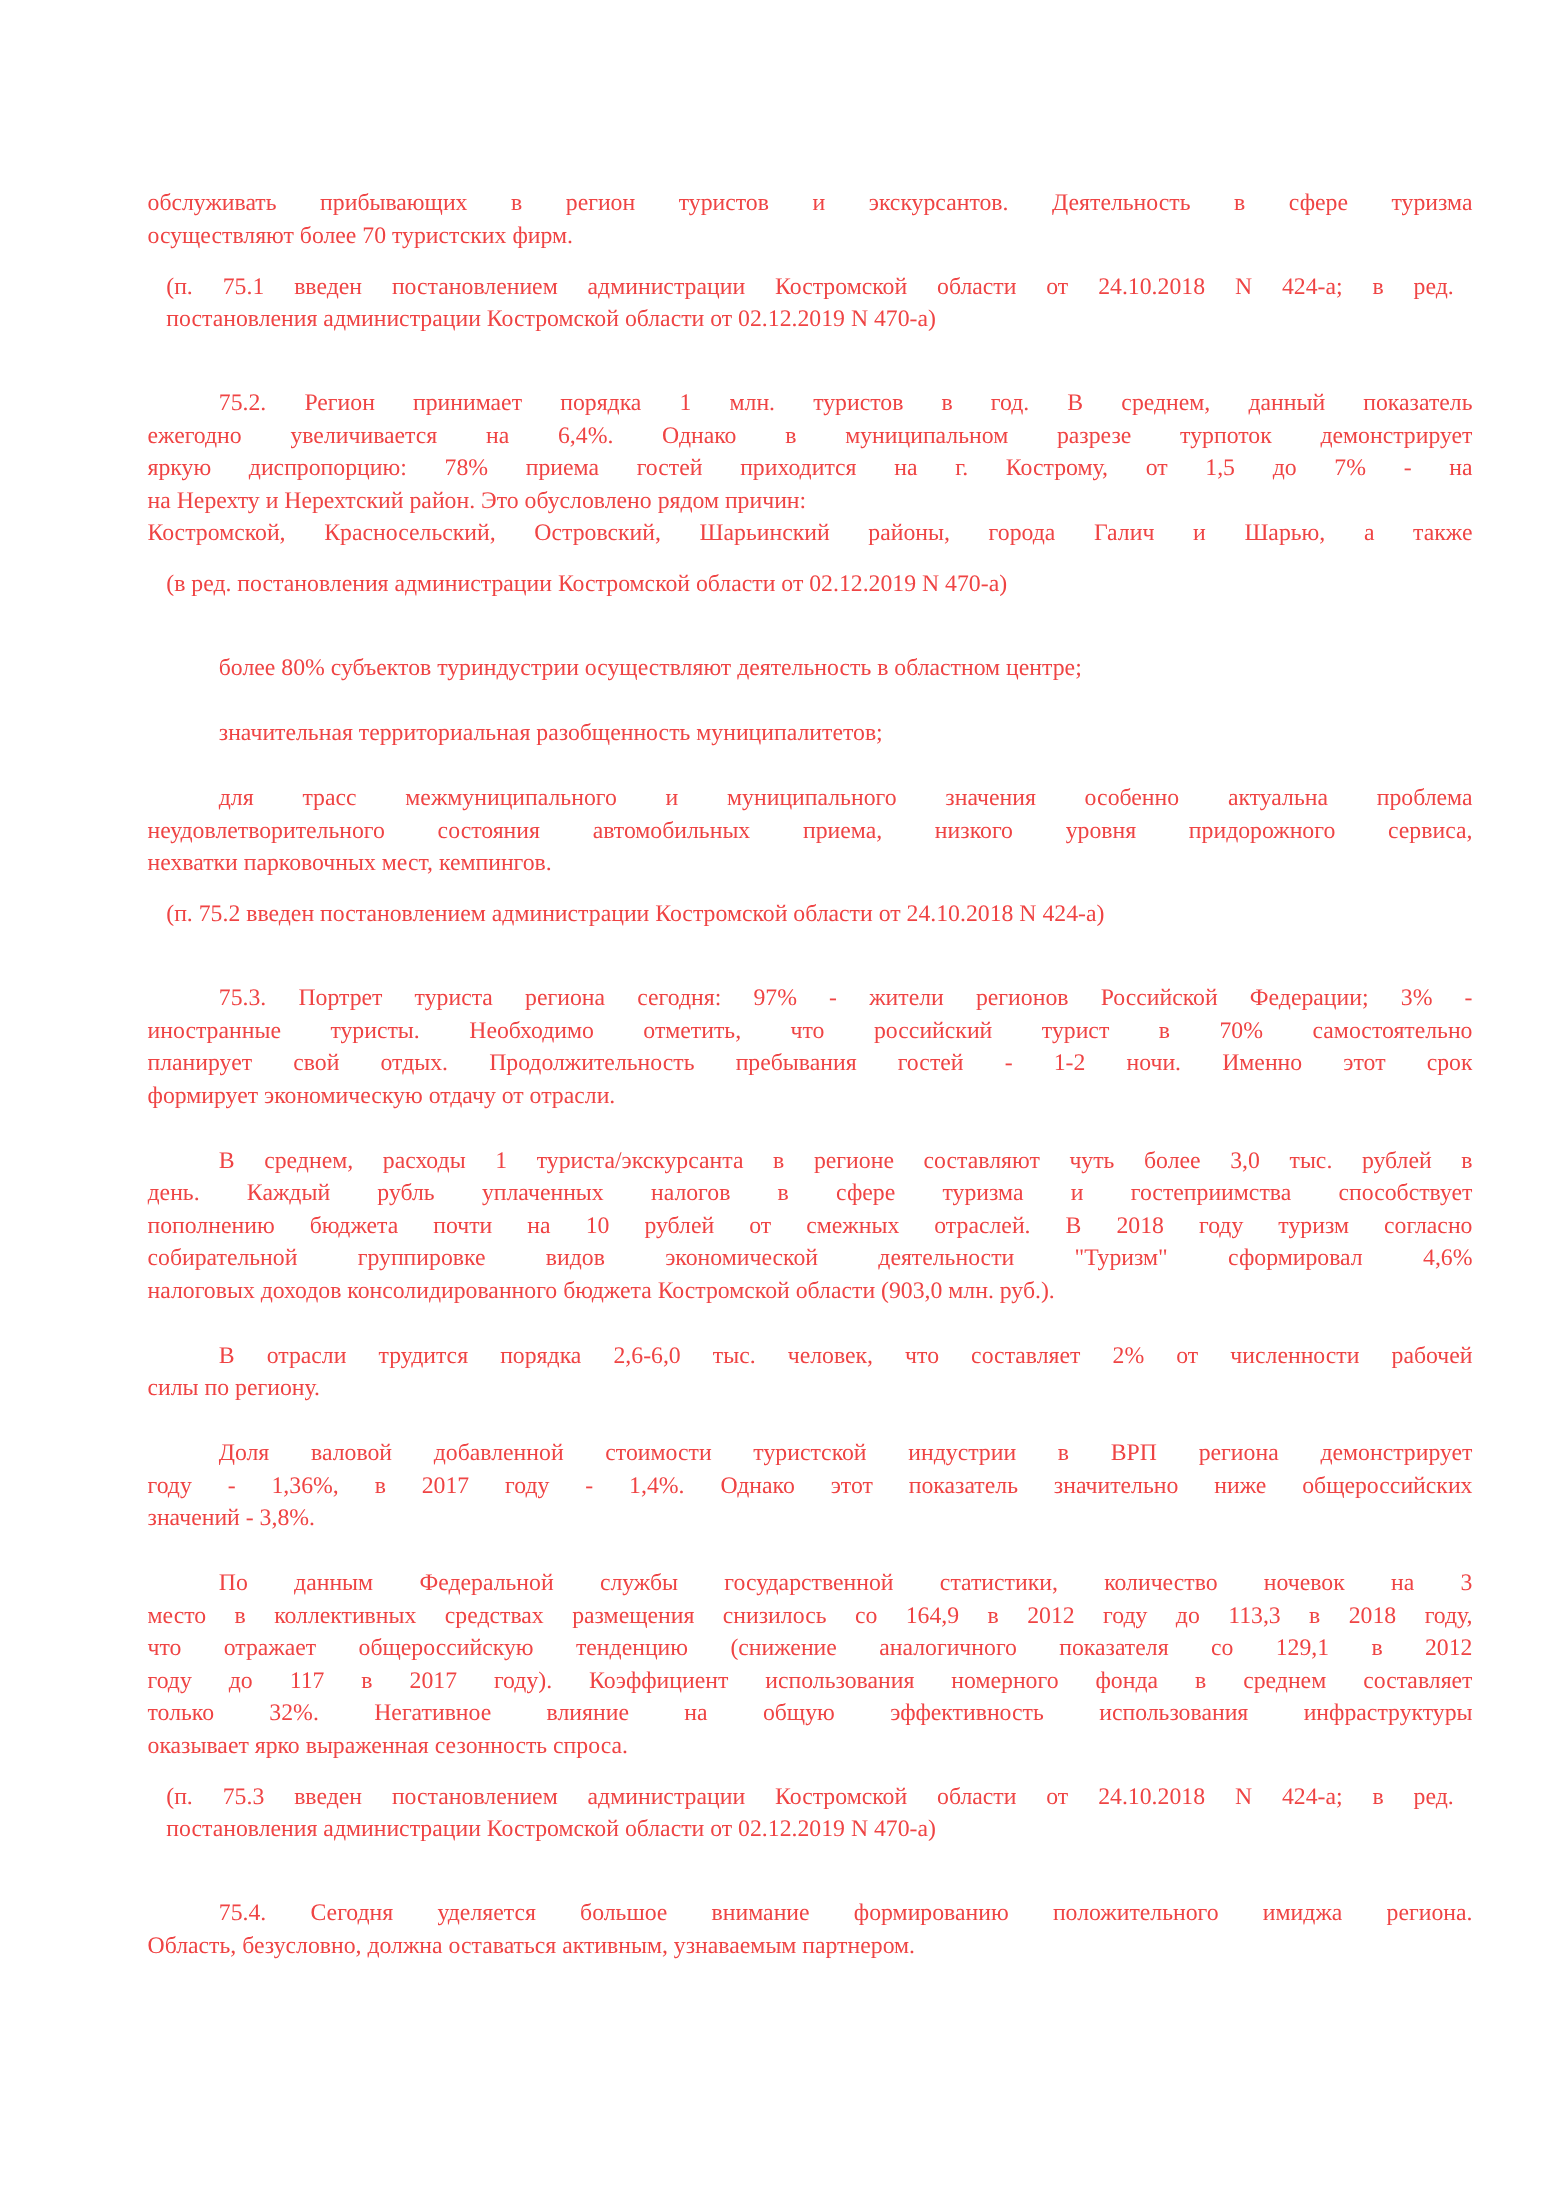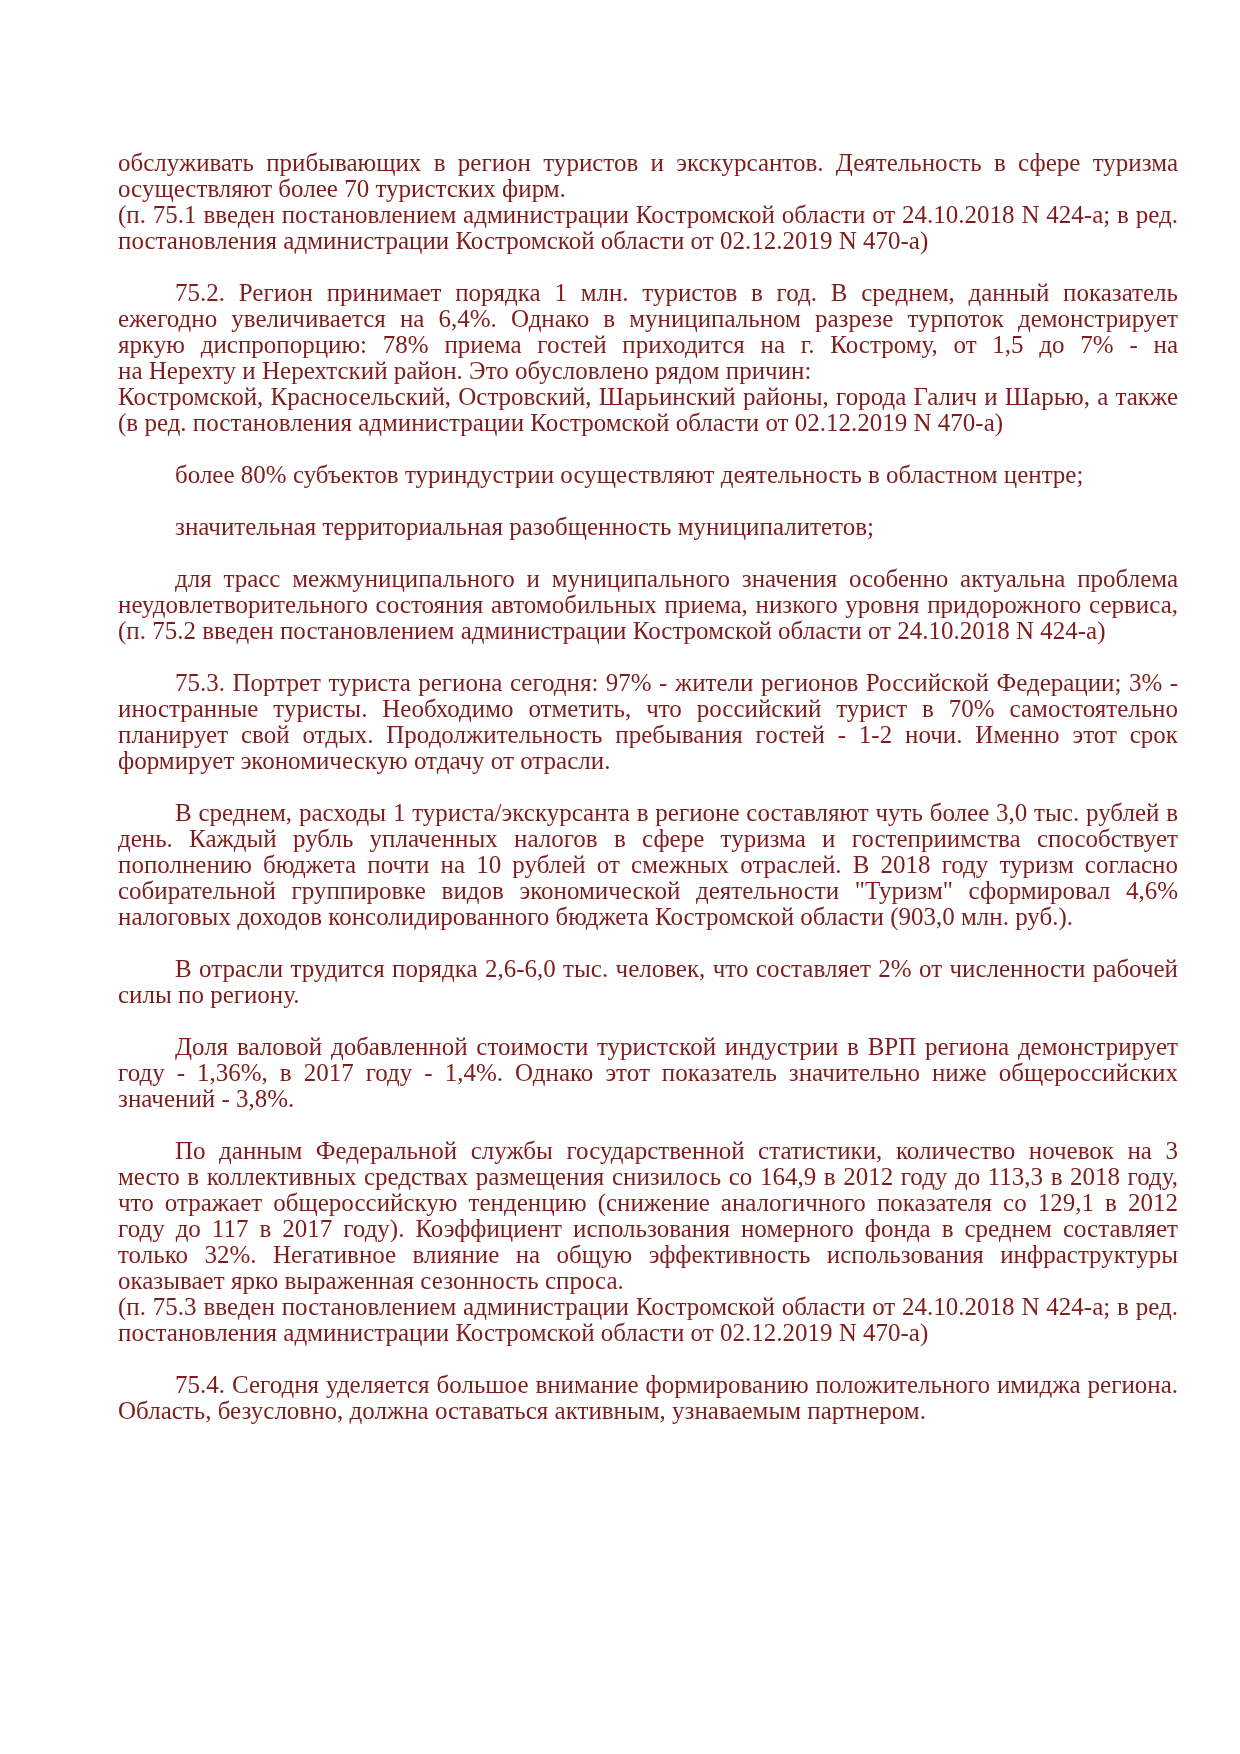--- a/index.html
+++ b/index.html
@@ -1,27 +1,27 @@
 <!DOCTYPE html>
 <html><head>
 <meta charset="utf-8">
 <style>
   html, body { margin: 0; padding: 0; background: #ffffff; }
   body { width: 1240px; height: 1754px; position: relative; overflow: hidden; }
   .page {
     position: absolute; left: 118px; top: 150px; width: 1060px;
     font-family: "Liberation Serif", "DejaVu Serif", serif;
-    font-size: 25px; color: #7f1d1d; line-height: 26px;
+    font-size: 19px; color: #ef4444; line-height: 26px;
   }
   .para { margin: 0; }
   .line { display: block; white-space: nowrap; height: 26px; }
   .line.j { text-align: justify; text-align-last: justify; white-space: normal; overflow: hidden; }
   .line.first { text-indent: 57px; }
   .gap { height: 26px; }
-  .note { margin: 0; }
+  .note { margin: 15px; }
 </style>
 </head>
 <body>
 
 <div class="page" id="page">
     <div class="para">
       <span class="line j">обслуживать прибывающих в регион туристов и экскурсантов. Деятельность в сфере туризма</span>
       <span class="line">осуществляют более 70 туристских фирм.</span>
     </div>
     <div class="note">
@@ -44,20 +44,21 @@
       <span class="line first">более 80% субъектов туриндустрии осуществляют деятельность в областном центре;</span>
     </div>
     <div class="gap"></div>
     <div class="para">
       <span class="line first">значительная территориальная разобщенность муниципалитетов;</span>
     </div>
     <div class="gap"></div>
     <div class="para">
       <span class="line j first">для трасс межмуниципального и муниципального значения особенно актуальна проблема</span>
       <span class="line j">неудовлетворительного состояния автомобильных приема, низкого уровня придорожного сервиса,</span>
+      <span class="line">нехватки парковочных мест, кемпингов.</span>
     </div>
     <div class="note">
       <span class="line">(п. 75.2 введен постановлением администрации Костромской области от 24.10.2018 N 424-а)</span>
     </div>
     <div class="gap"></div>
     <div class="para">
       <span class="line j first">75.3. Портрет туриста региона сегодня: 97% - жители регионов Российской Федерации; 3% -</span>
       <span class="line j">иностранные туристы. Необходимо отметить, что российский турист в 70% самостоятельно</span>
       <span class="line j">планирует свой отдых. Продолжительность пребывания гостей - 1-2 ночи. Именно этот срок</span>
       <span class="line">формирует экономическую отдачу от отрасли.</span>

